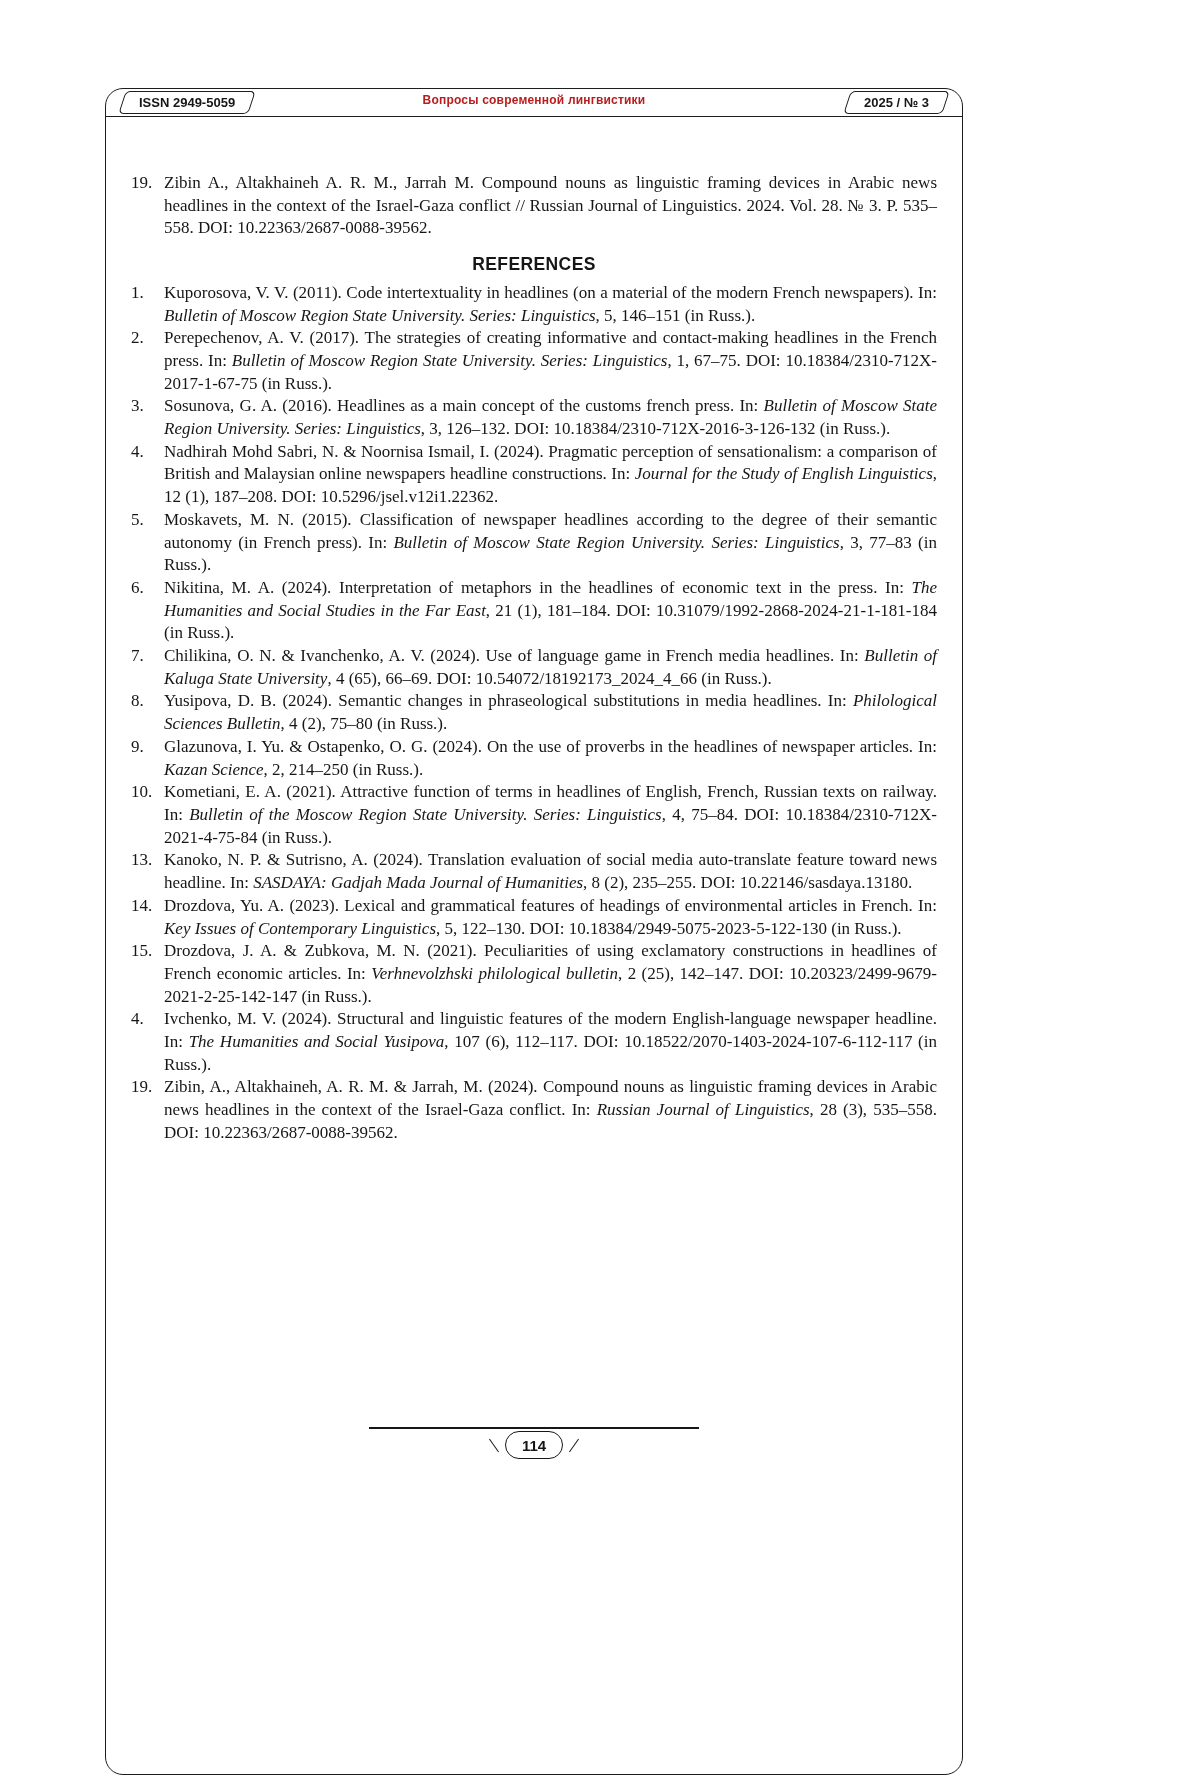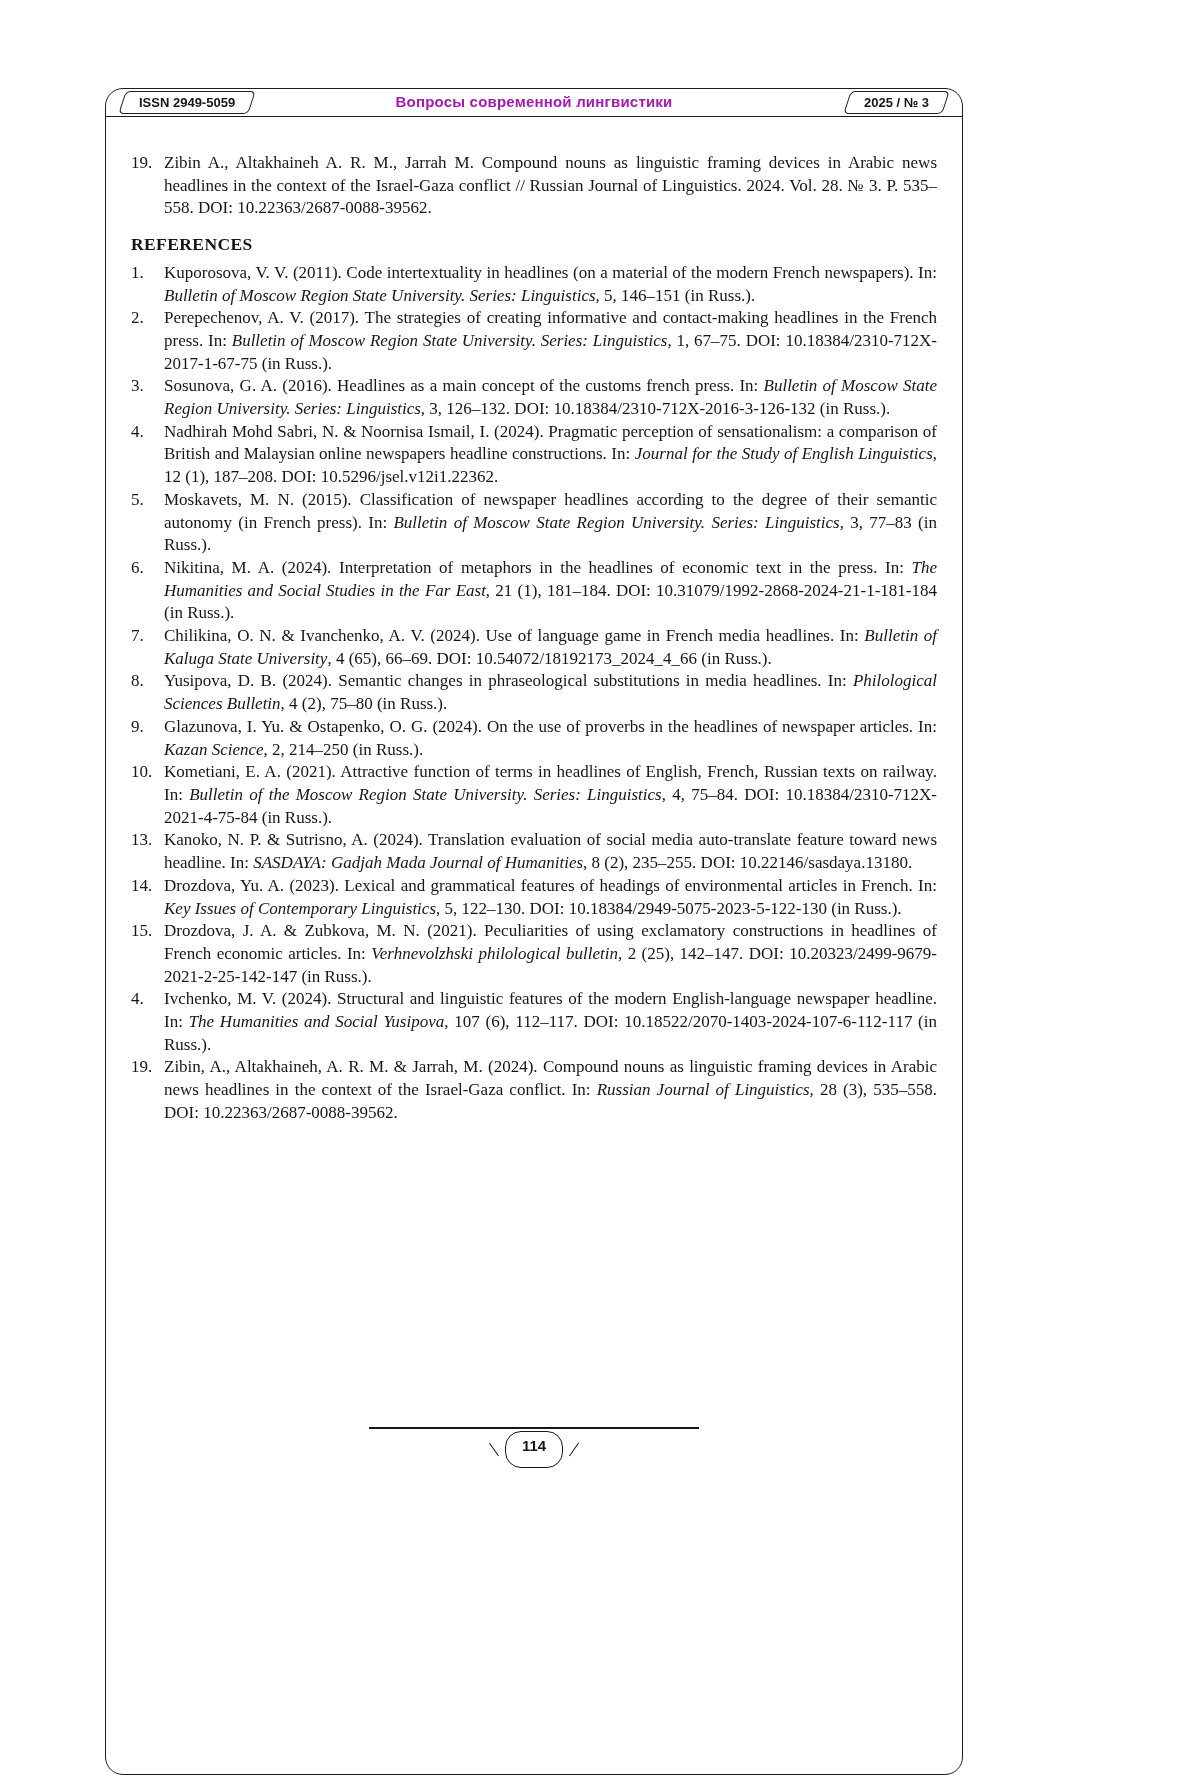--- a/index.html
+++ b/index.html
@@ -35,24 +35,24 @@
     height: 27px;
     border-bottom: 1.7px solid #1d1d1d;
   }
   .header-title {
     position: absolute;
     left: 0;
     right: 0;
     top: 4px;
     text-align: center;
     font-family: "Liberation Sans", sans-serif;
-    font-size: 15px;
+    font-size: 12px;
     font-weight: bold;
     letter-spacing: 0.2px;
-    color: #a21caf;
+    color: #b91c1c;
   }
   .badge {
     position: absolute;
     top: 2px;
     height: 21px;
     line-height: 21px;
     padding: 0 16px;
     border: 1.6px solid #1d1d1d;
     border-radius: 5px;
     background: #fff;
@@ -64,42 +64,42 @@
   }
   .badge > span { display: inline-block; transform: skewX(18deg); }
   .badge-left  { left: 16px; }
   .badge-right { right: 16px; }
   
   .content {
     position: absolute;
     top: 27px;
     left: 25px;
     width: 806px;
-    padding-top: 36px;
+    padding-top: 56px;
     font-size: 17px;
     line-height: 22.7px;
   }
   .ref {
     position: relative;
     padding-left: 33px;
     text-align: justify;
   }
   .ref .num {
     position: absolute;
     left: 0;
     top: 0;
   }
   .it { font-style: italic; }
   .refs-heading {
     margin: 13px 0 6px 0;
-    text-align: left;
+    text-align: center;
     font-size: 17.5px;
     font-weight: bold;
     letter-spacing: 0.4px;
-    font-family: Liberation Serif, serif;
+    font-family: Liberation Sans, sans-serif;
   }
   
   .footer {
     position: absolute;
     left: 0;
     right: 0;
     top: 1338px;
     display: flex;
     flex-direction: column;
     align-items: center;
@@ -117,21 +117,21 @@
   .tick {
     width: 16px;
     height: 0;
     border-top: 1.7px solid #161616;
     margin: 0 3px;
   }
   .tick-l { transform: rotate(55deg); }
   .tick-r { transform: rotate(-55deg); }
   .pill {
     min-width: 58px;
-    height: 37px;
+    height: 28px;
     line-height: 28px;
     padding: 0 6px;
     border: 1.7px solid #161616;
     border-radius: 16px;
     text-align: center;
     font-family: "Liberation Sans", sans-serif;
     font-size: 15px;
     font-weight: bold;
     box-sizing: border-box;
     background: #fff;

